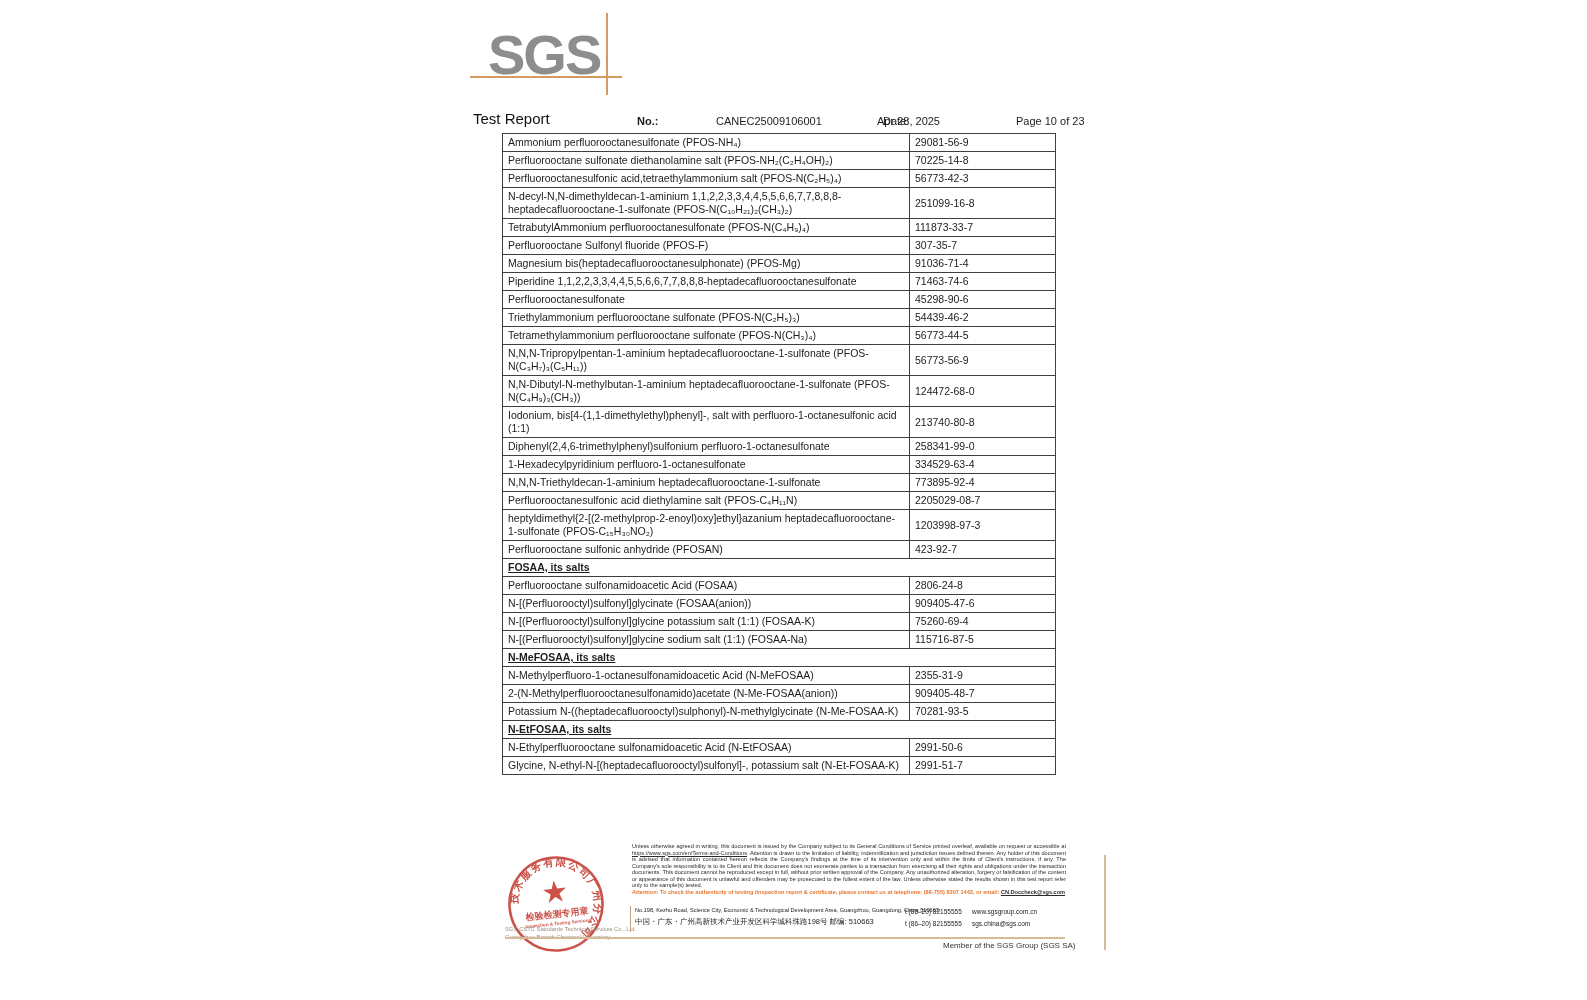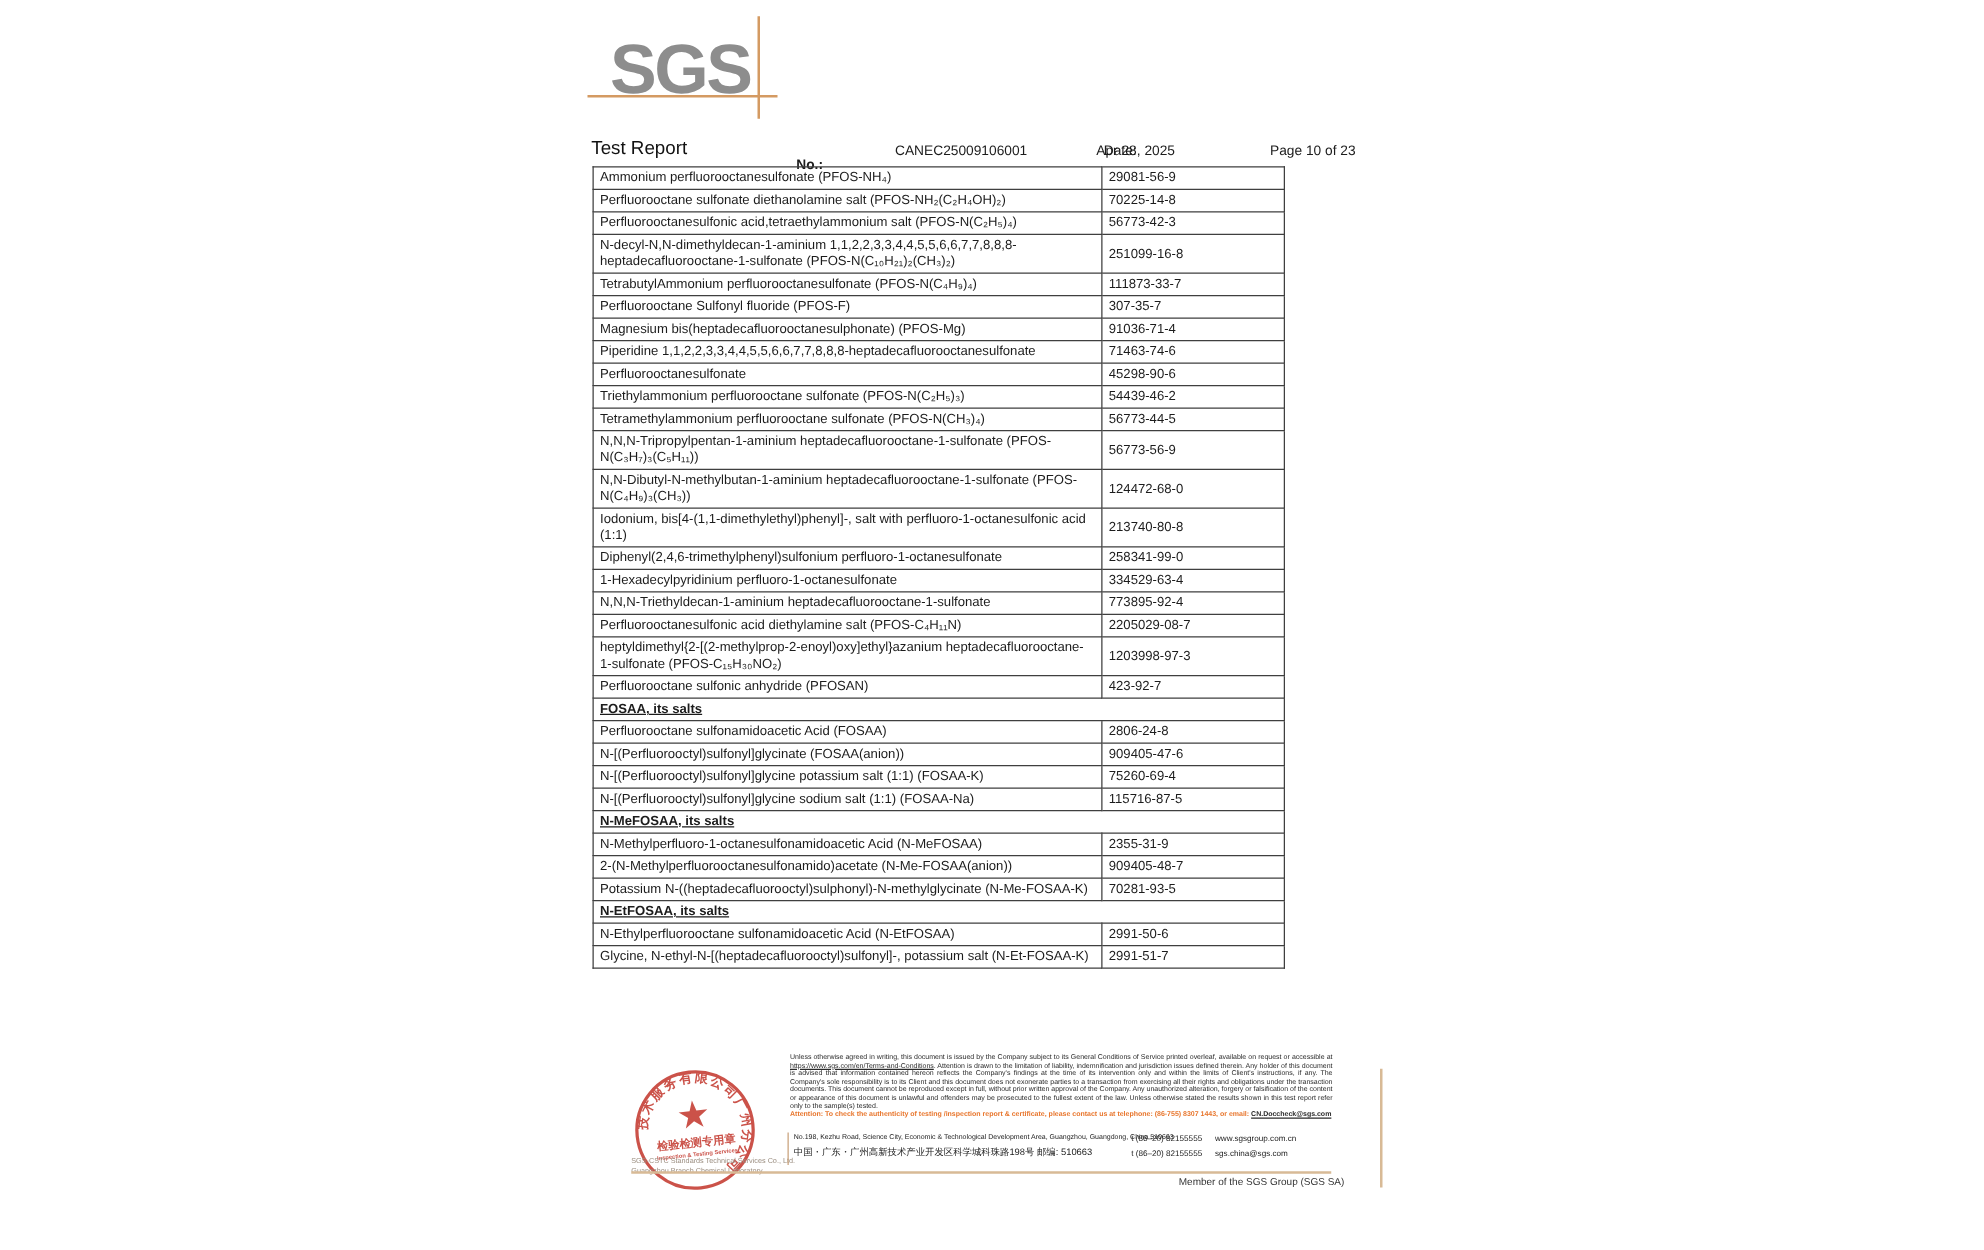--- a/index.html
+++ b/index.html
@@ -11,27 +11,27 @@
   .logo-wrap{position:absolute;left:470px;top:8px;width:170px;height:95px;}
   .logo-text{
     position:absolute;left:18px;top:2px;font-size:56px;font-weight:bold;color:#8d8d8d;
     letter-spacing:-2px;font-family:"Liberation Sans","DejaVu Sans",sans-serif;margin-top:12px;
   }
   .logo-hline{position:absolute;left:0;top:68px;width:152px;height:2px;background:#d49a62;}
   .logo-vline{position:absolute;left:136px;top:5px;width:2px;height:82px;background:#d49a62;}
   
   .rpt-header{position:absolute;left:473px;top:110px;width:642px;height:22px;font-size:11px;}
   .rpt-title{position:absolute;left:0;top:0;font-size:15px;font-weight:normal;color:#111;}
-  .h-no-label{position:absolute;left:164px;top:16px;font-weight:bold;}
+  .h-no-label{position:absolute;left:164px;top:5px;font-weight:bold;}
   .h-no-value{position:absolute;left:195px;top:5px;margin-left:48px;}
   .h-date-label{position:absolute;left:366px;top:5px;font-weight:normal;padding-left:44px;}
   .h-date-value{position:absolute;left:404px;top:5px;}
   .h-page{position:absolute;left:543px;top:5px;}
   
-  .tbl-wrap{position:absolute;left:474px;top:133px;width:551px;}
+  .tbl-wrap{position:absolute;left:502px;top:133px;width:551px;}
   table.subst{border-collapse:collapse;width:551px;table-layout:fixed;}
   table.subst td{
     border:1px solid #3f3f3f;font-size:10.5px;line-height:13px;
     padding:2px 5px;vertical-align:middle;color:#1c1c1c;
   }
   td.name-cell{width:396px;}
   td.cas-cell{width:135px;}
   td.section-cell{font-weight:bold;text-decoration:underline;}
   
   .footer{position:absolute;left:500px;top:840px;width:610px;height:120px;}

